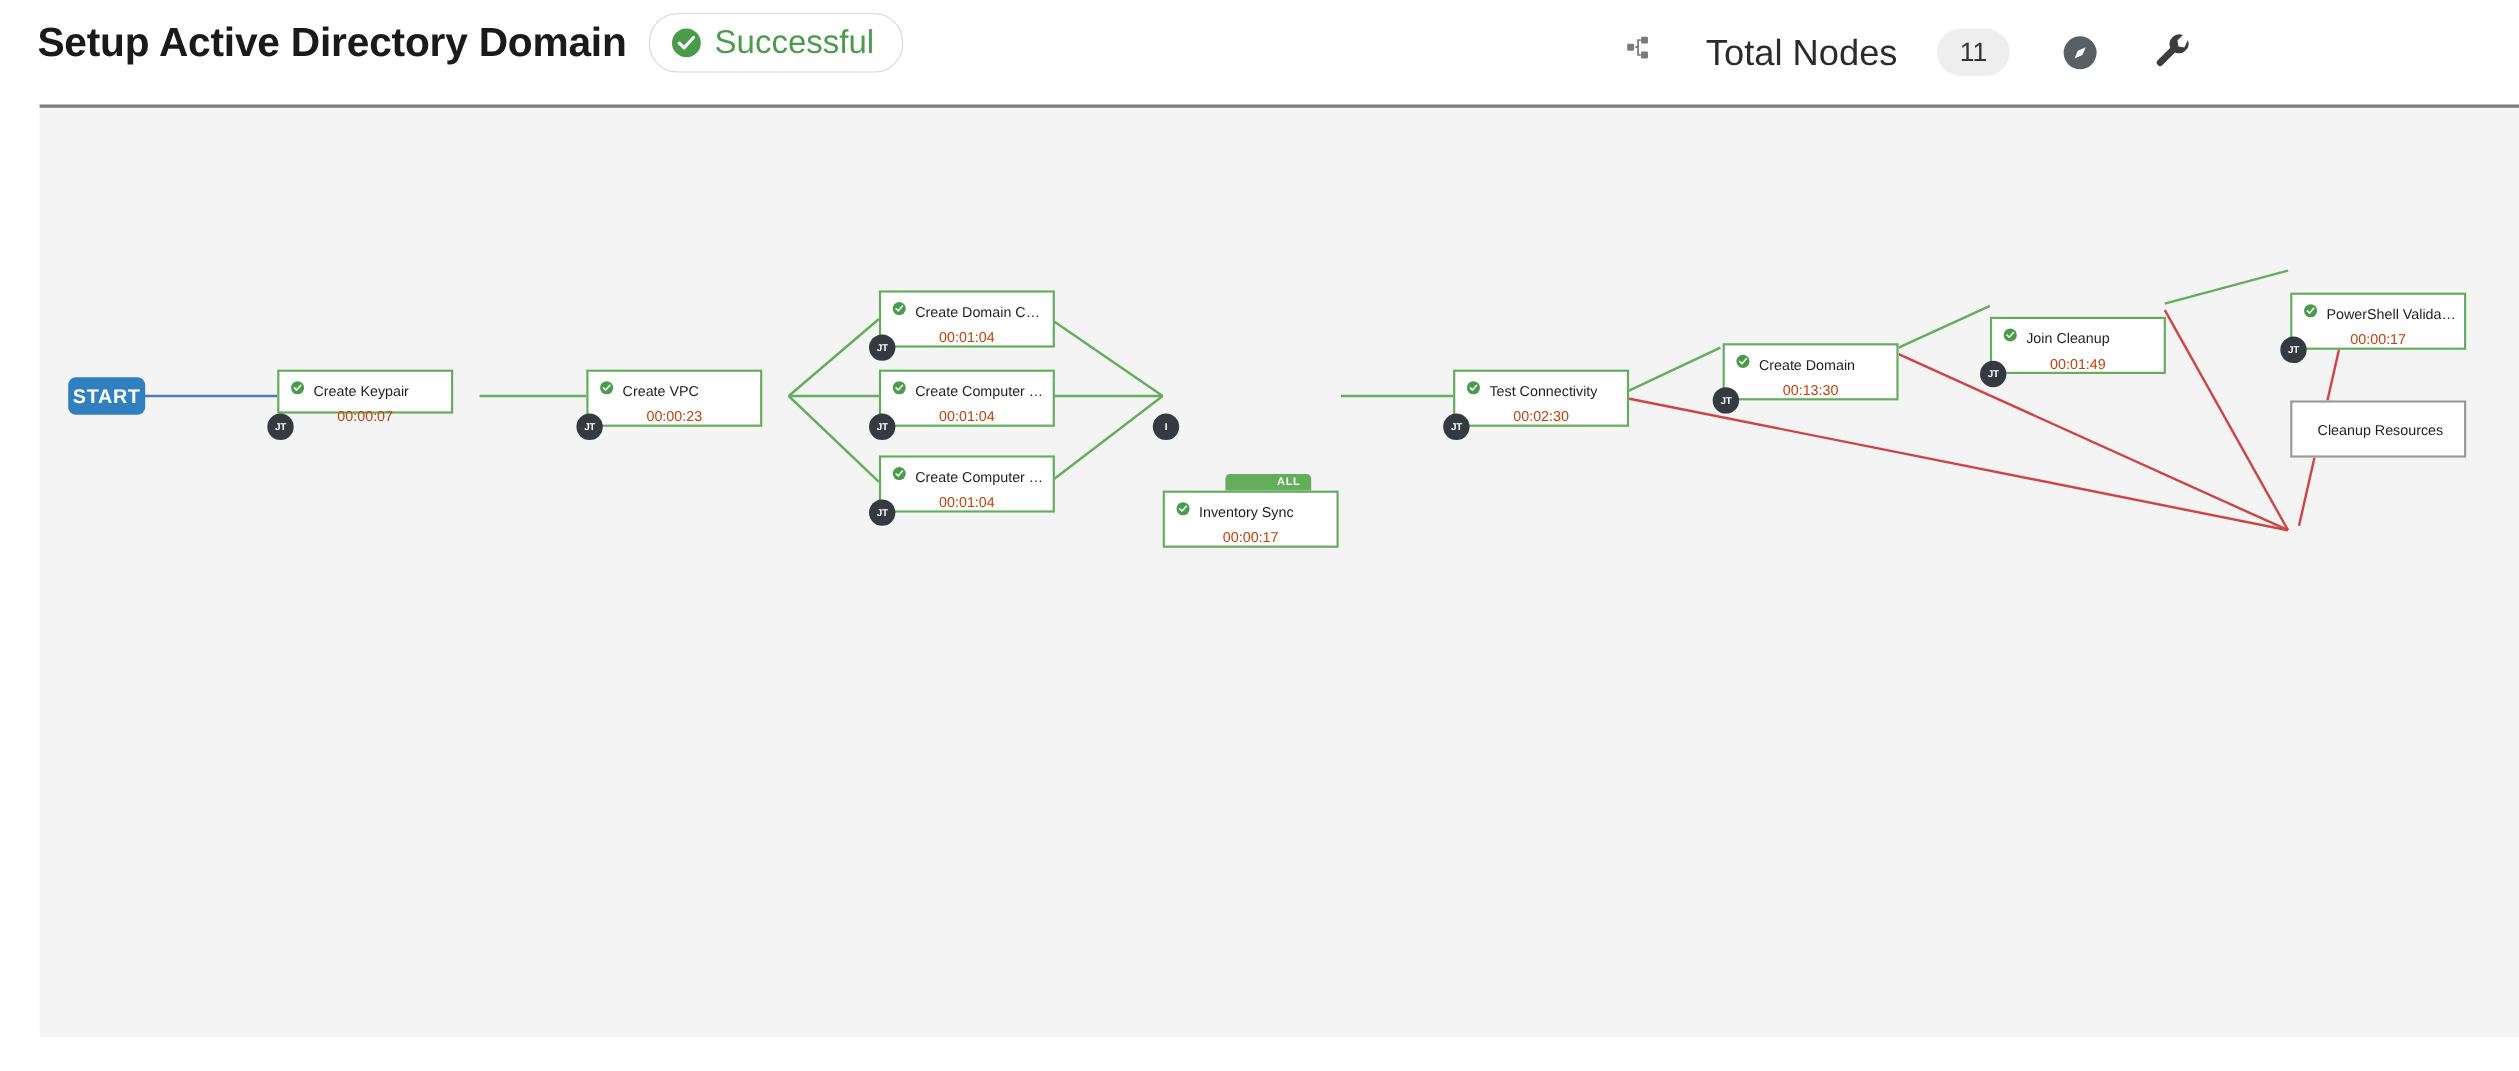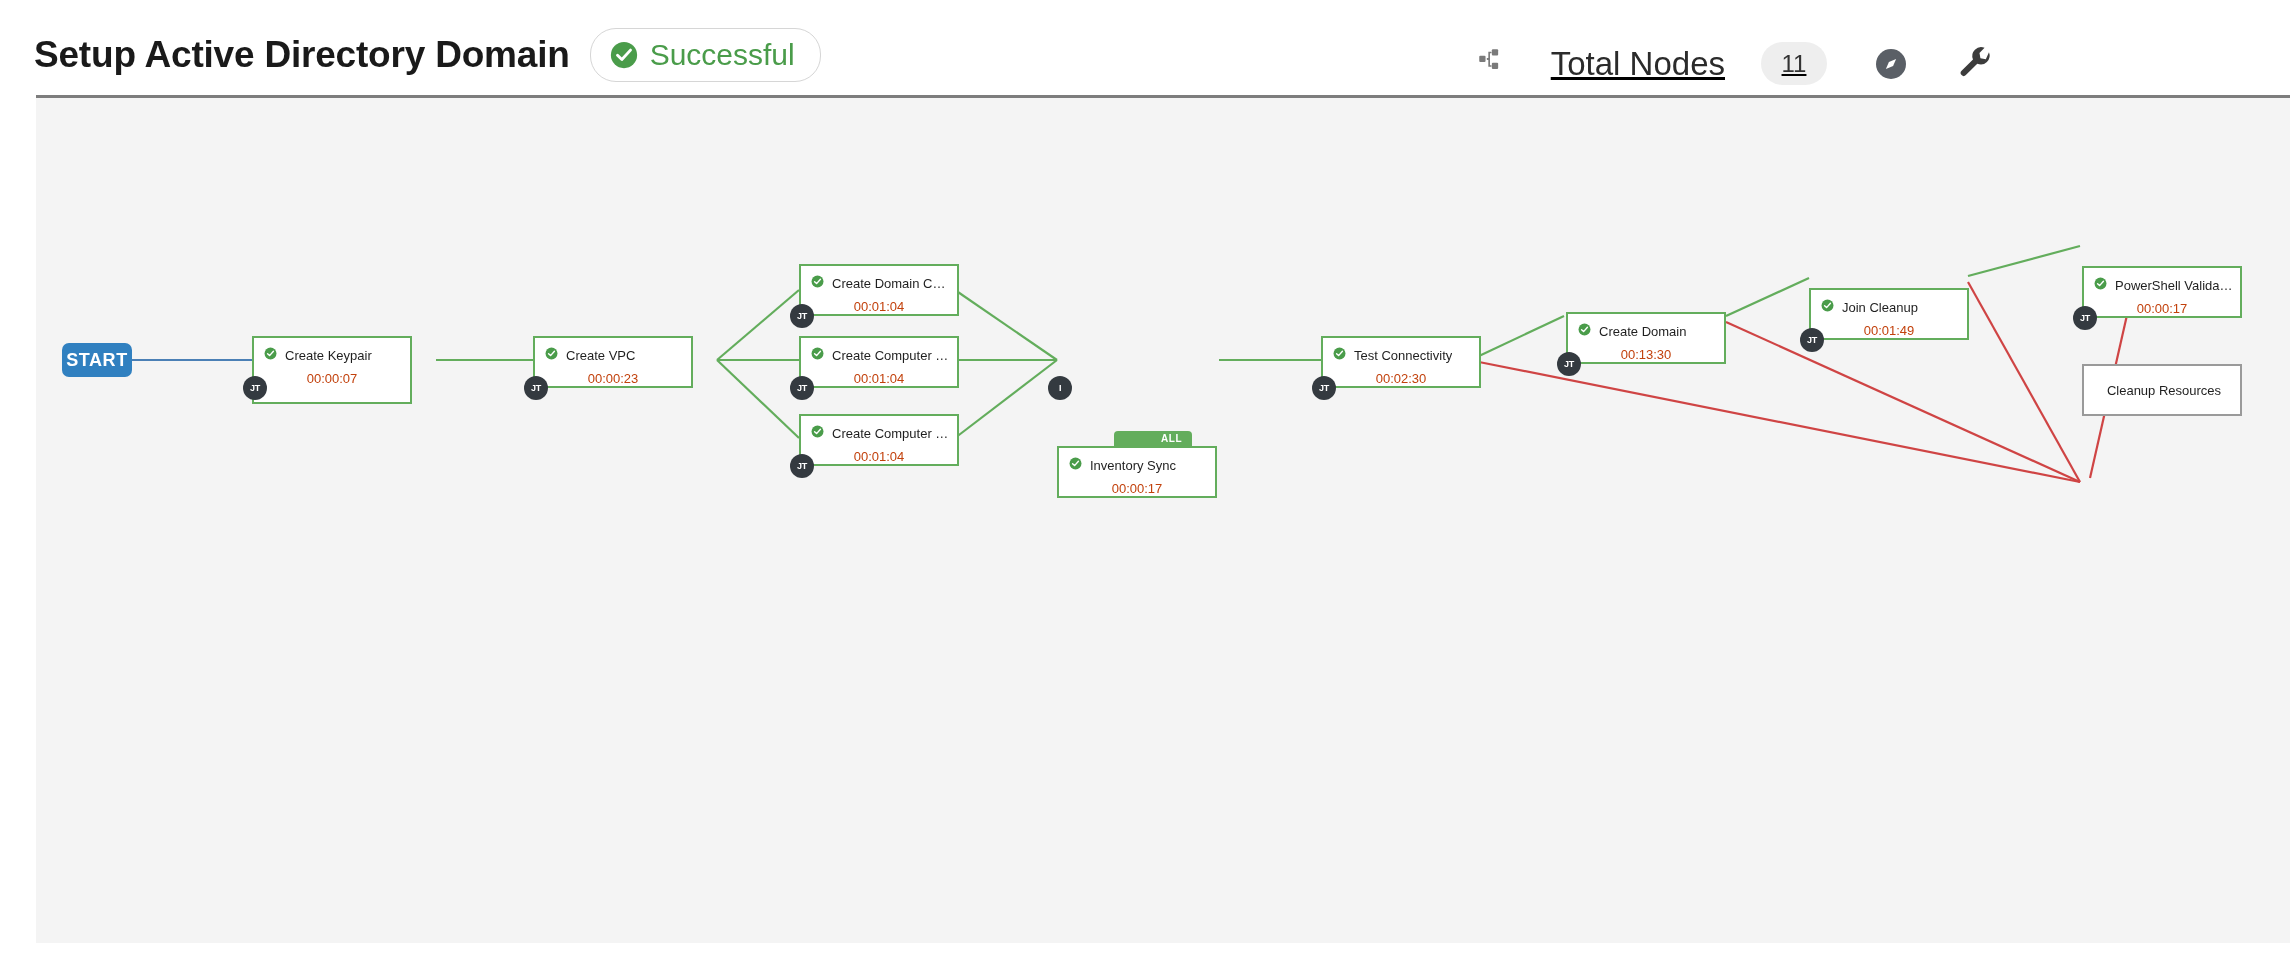--- a/index.html
+++ b/index.html
@@ -7,21 +7,21 @@
     margin: 0; padding: 0;
     width: 2290px; height: 974px;
     background: #ffffff;
     font-family: "Liberation Sans", sans-serif;
     overflow: hidden;
   }
 
   
   #header {
     position: absolute;
-    left: 0; top: 16px;
+    left: 0; top: 0;
     width: 2029px; height: 95px;
     display: flex;
     align-items: center;
   }
   #header-left {
     position: absolute;
     left: 34px; top: 12px;
     display: flex;
     align-items: center;
     gap: 20px;
@@ -49,21 +49,20 @@
     white-space: nowrap;
   }
 
   #header-right {
     position: absolute;
     right: 34px; top: 0;
     height: 95px;
     display: flex;
     align-items: center;
     gap: 16px;
-    text-decoration: underline;
   }
   #sitemap-icon { margin-right: 22px; display: flex; align-items: center; }
   #total-nodes-label {
     font-size: 33px;
     color: #2b2b2b;
     white-space: nowrap;
     margin-right: 20px;
   }
   #total-nodes-count {
     background: #eeeeee;
@@ -255,21 +254,21 @@
 
     <line x1="1932" y1="184" x2="2044" y2="384" stroke="#cf4444" stroke-width="2.2"></line>
 
     <line x1="2096" y1="195" x2="2054" y2="380" stroke="#cf4444" stroke-width="2.2"></line>
   </svg>
 
   <div id="nodes-layer">
 
     <div class="start-node" style="left:26px; top:245px; width:70px; height:34px;">START</div>
 
-    <div class="node" style="left:216px; top:238px; width:160px; height:68px;align-items:center;">
+    <div class="node" style="left:216px; top:238px; width:160px; height:40px;align-items:center;">
       <div class="node-head">
         <span>
           <svg width="13" height="13" viewBox="0 0 24 24">
             <circle cx="12" cy="12" r="11" fill="#4a9c4a"></circle>
             <path d="M6.6 12.3 L10.3 15.9 L17.4 7.9" fill="none" stroke="#ffffff" stroke-width="2.6" stroke-linecap="round" stroke-linejoin="round"></path>
           </svg>
         </span>
         <span class="node-title">Create Keypair</span>
       </div>
       <div class="node-duration">00:00:07</div>

